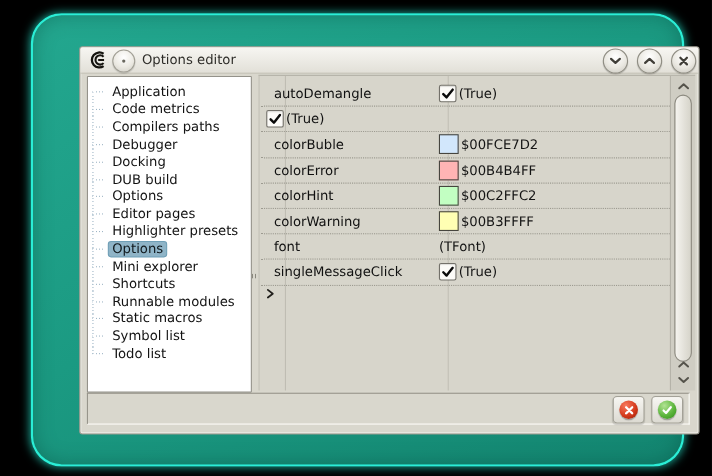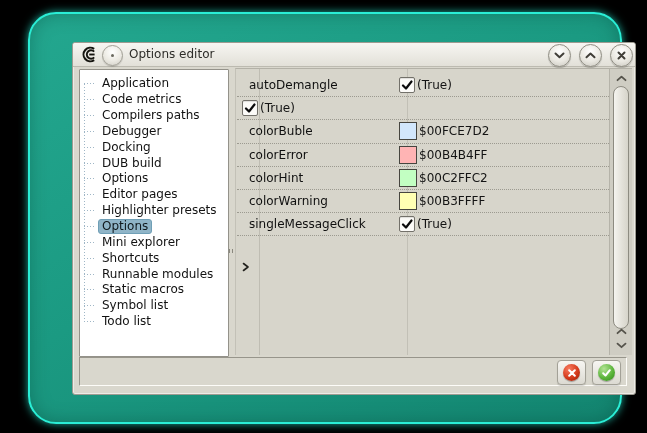--- a/index.html
+++ b/index.html
@@ -245,20 +245,26 @@
               </span>
             </div>
             <div class="row">
               <span class="cell-name">colorWarning</span>
               <span class="cell-value">
                 <span class="swatch" style="background: rgb(255, 255, 179);"></span>
                 <span class="vtext">$00B3FFFF</span>
               </span>
             </div>
             <div class="row">
+              <span class="cell-name">font</span>
+              <span class="cell-value">
+                <span class="vtext">(TFont)</span>
+              </span>
+            </div>
+            <div class="row">
               <span class="cell-name">singleMessageClick</span>
               <span class="cell-value">
                 <span class="checkbox">
                   <svg width="12" height="11" viewBox="0 0 12 11">
                     <path d="M2 5.5 L5 8.5 L10.5 1.5" fill="none" stroke="#0a0a0a" stroke-width="2.2" stroke-linecap="round" stroke-linejoin="round"></path>
                   </svg>
                 </span>
                 <span class="vtext">(True)</span>
               </span>
             </div>

